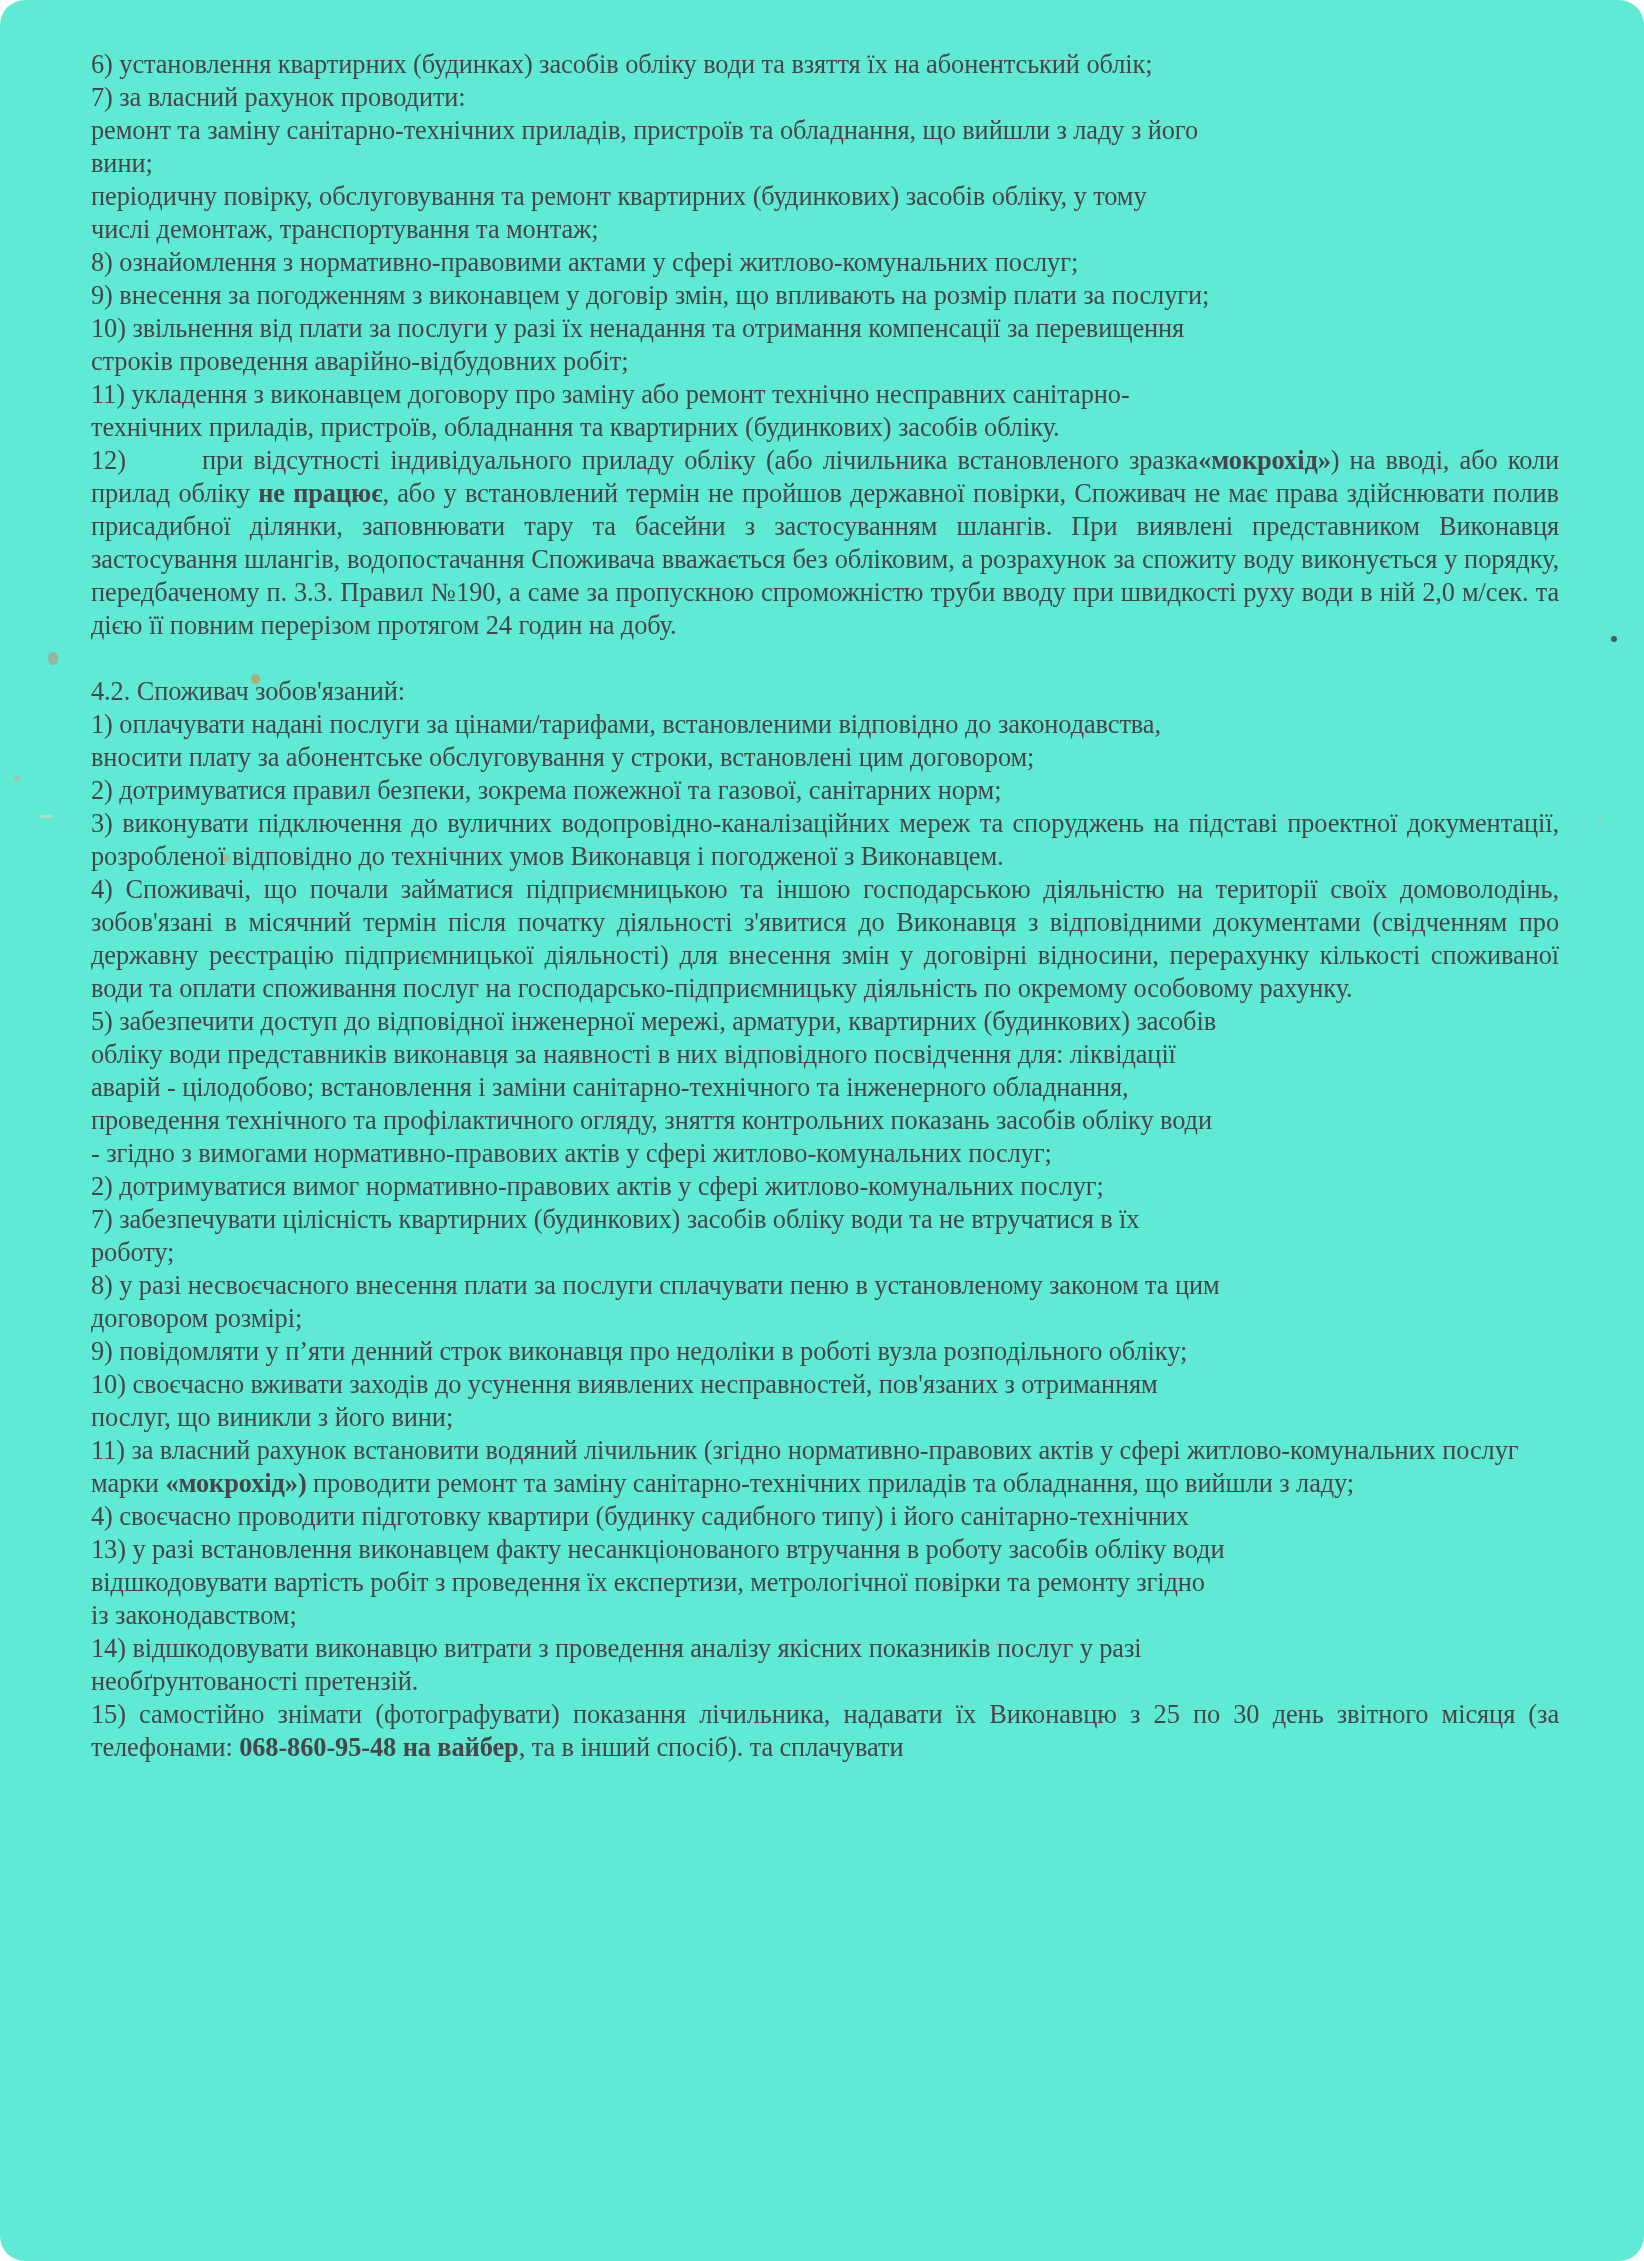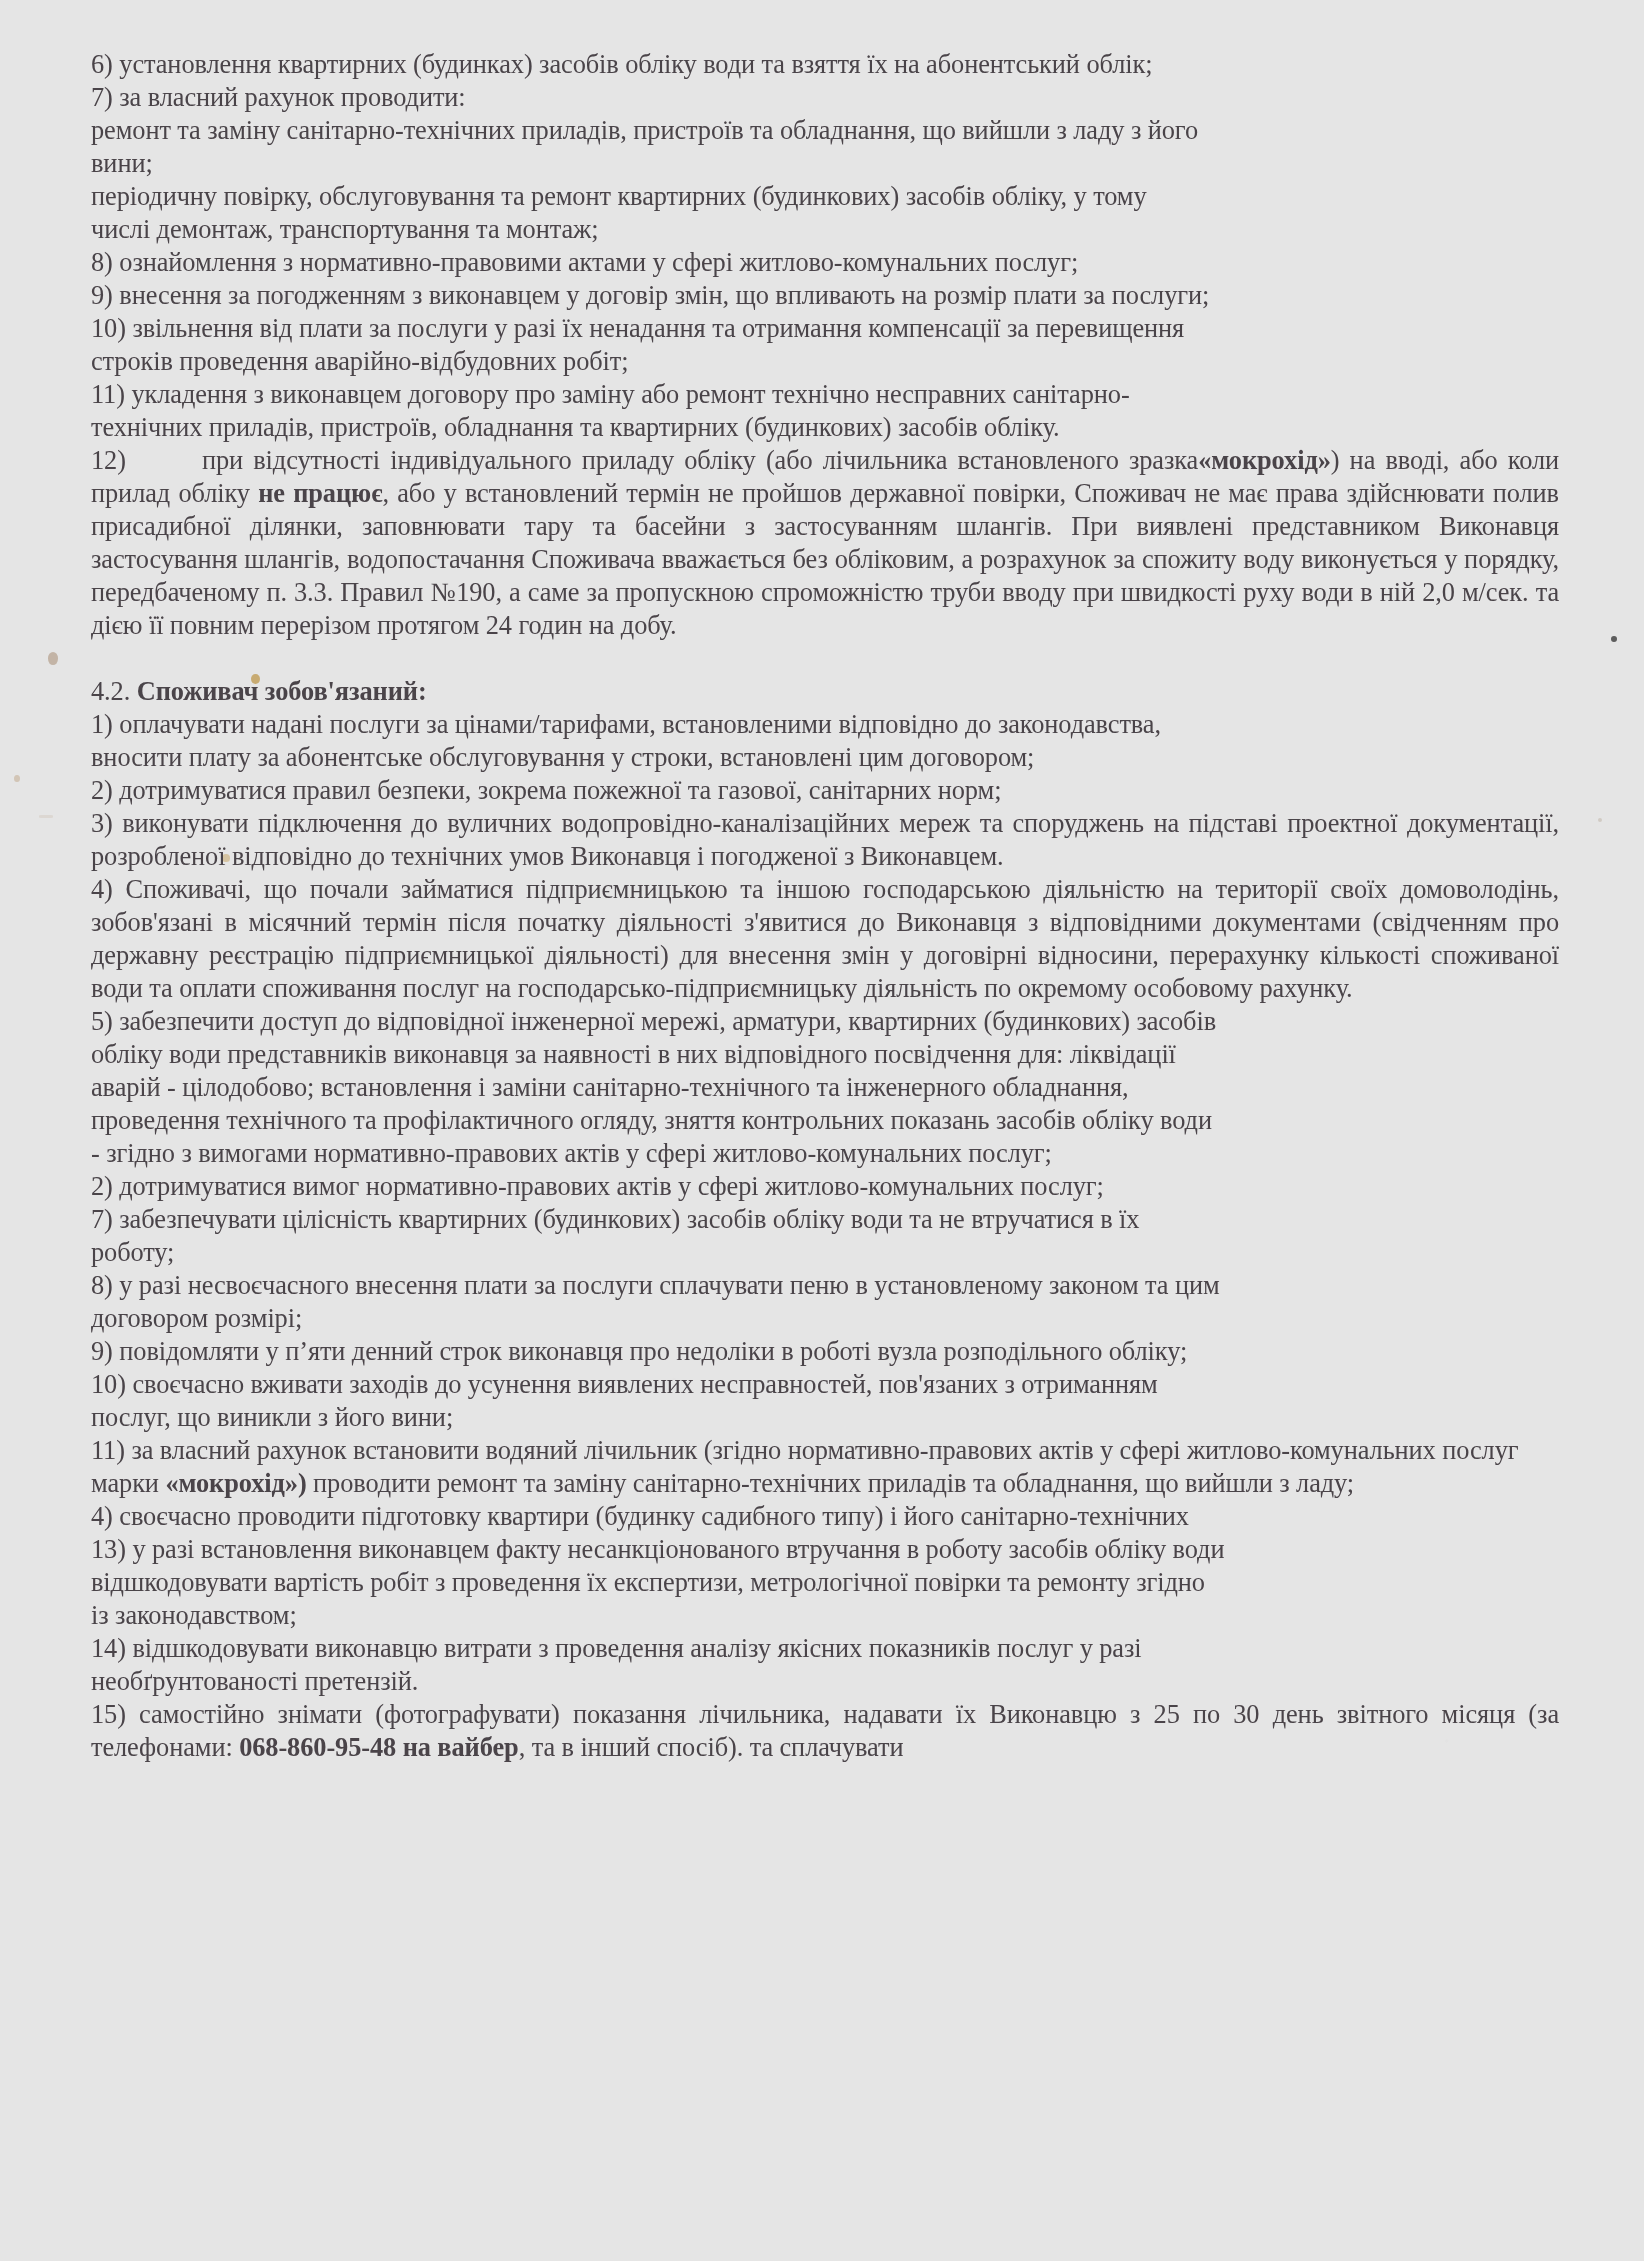--- a/index.html
+++ b/index.html
@@ -8,23 +8,24 @@
     padding: 0;
     background: #ffffff;
   }
   body {
     font-family: "Liberation Serif", "DejaVu Serif", serif;
   }
   .page {
     position: relative;
     width: 1644px;
     height: 2261px;
-    background: #e5e5e5;
+    background: #5eead4;
     overflow: hidden;
     box-sizing: border-box;
+    border-radius: 25px;
   }
   
   .page::before {
     content: "";
     position: absolute;
     inset: 0;
     background:
       radial-gradient(circle at 18% 9%, rgba(160,150,150,0.035) 0 1.3px, transparent 1.9px),
       radial-gradient(circle at 72% 23%, rgba(160,150,150,0.03) 0 1.3px, transparent 1.9px),
       radial-gradient(circle at 41% 61%, rgba(160,150,150,0.03) 0 1.3px, transparent 1.9px),
@@ -42,21 +43,21 @@
     color: #4a4449;
     font-size: 26.4px;
     line-height: 33px;
     letter-spacing: -0.1px;
     -webkit-font-smoothing: antialiased;
   }
   p.lead   { text-align: left; }
   p.just   { text-align: justify; text-justify: inter-word; }
   p.just-ind { text-align: justify; text-justify: inter-word; }
   .heading {
-    font-weight: bold;
+    font-weight: normal;
   }
   .spacer-lg { height: 33px; }
   b, strong { font-weight: bold; margin-top: 40px; }
   .tab {
     display: inline-block;
     width: 76px;
   }
   
   .speck {
     position: absolute;

